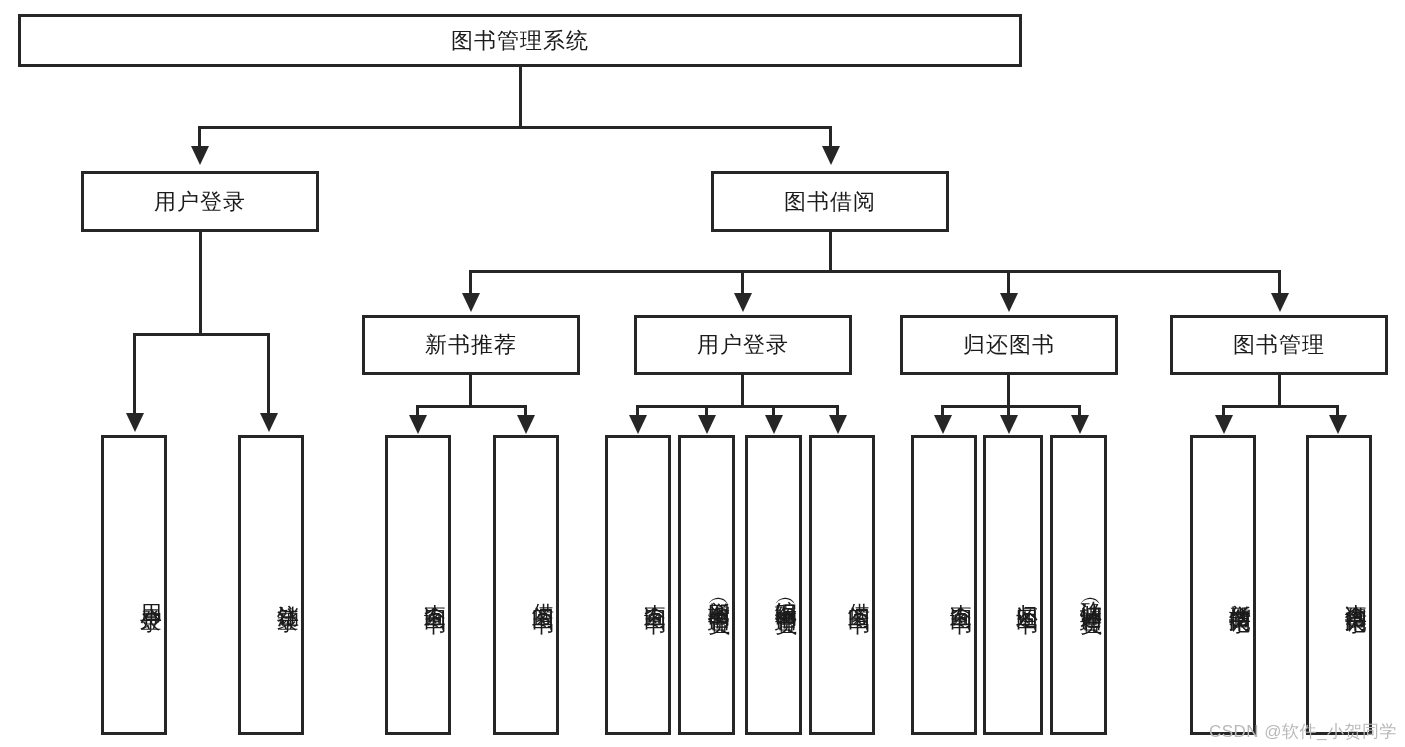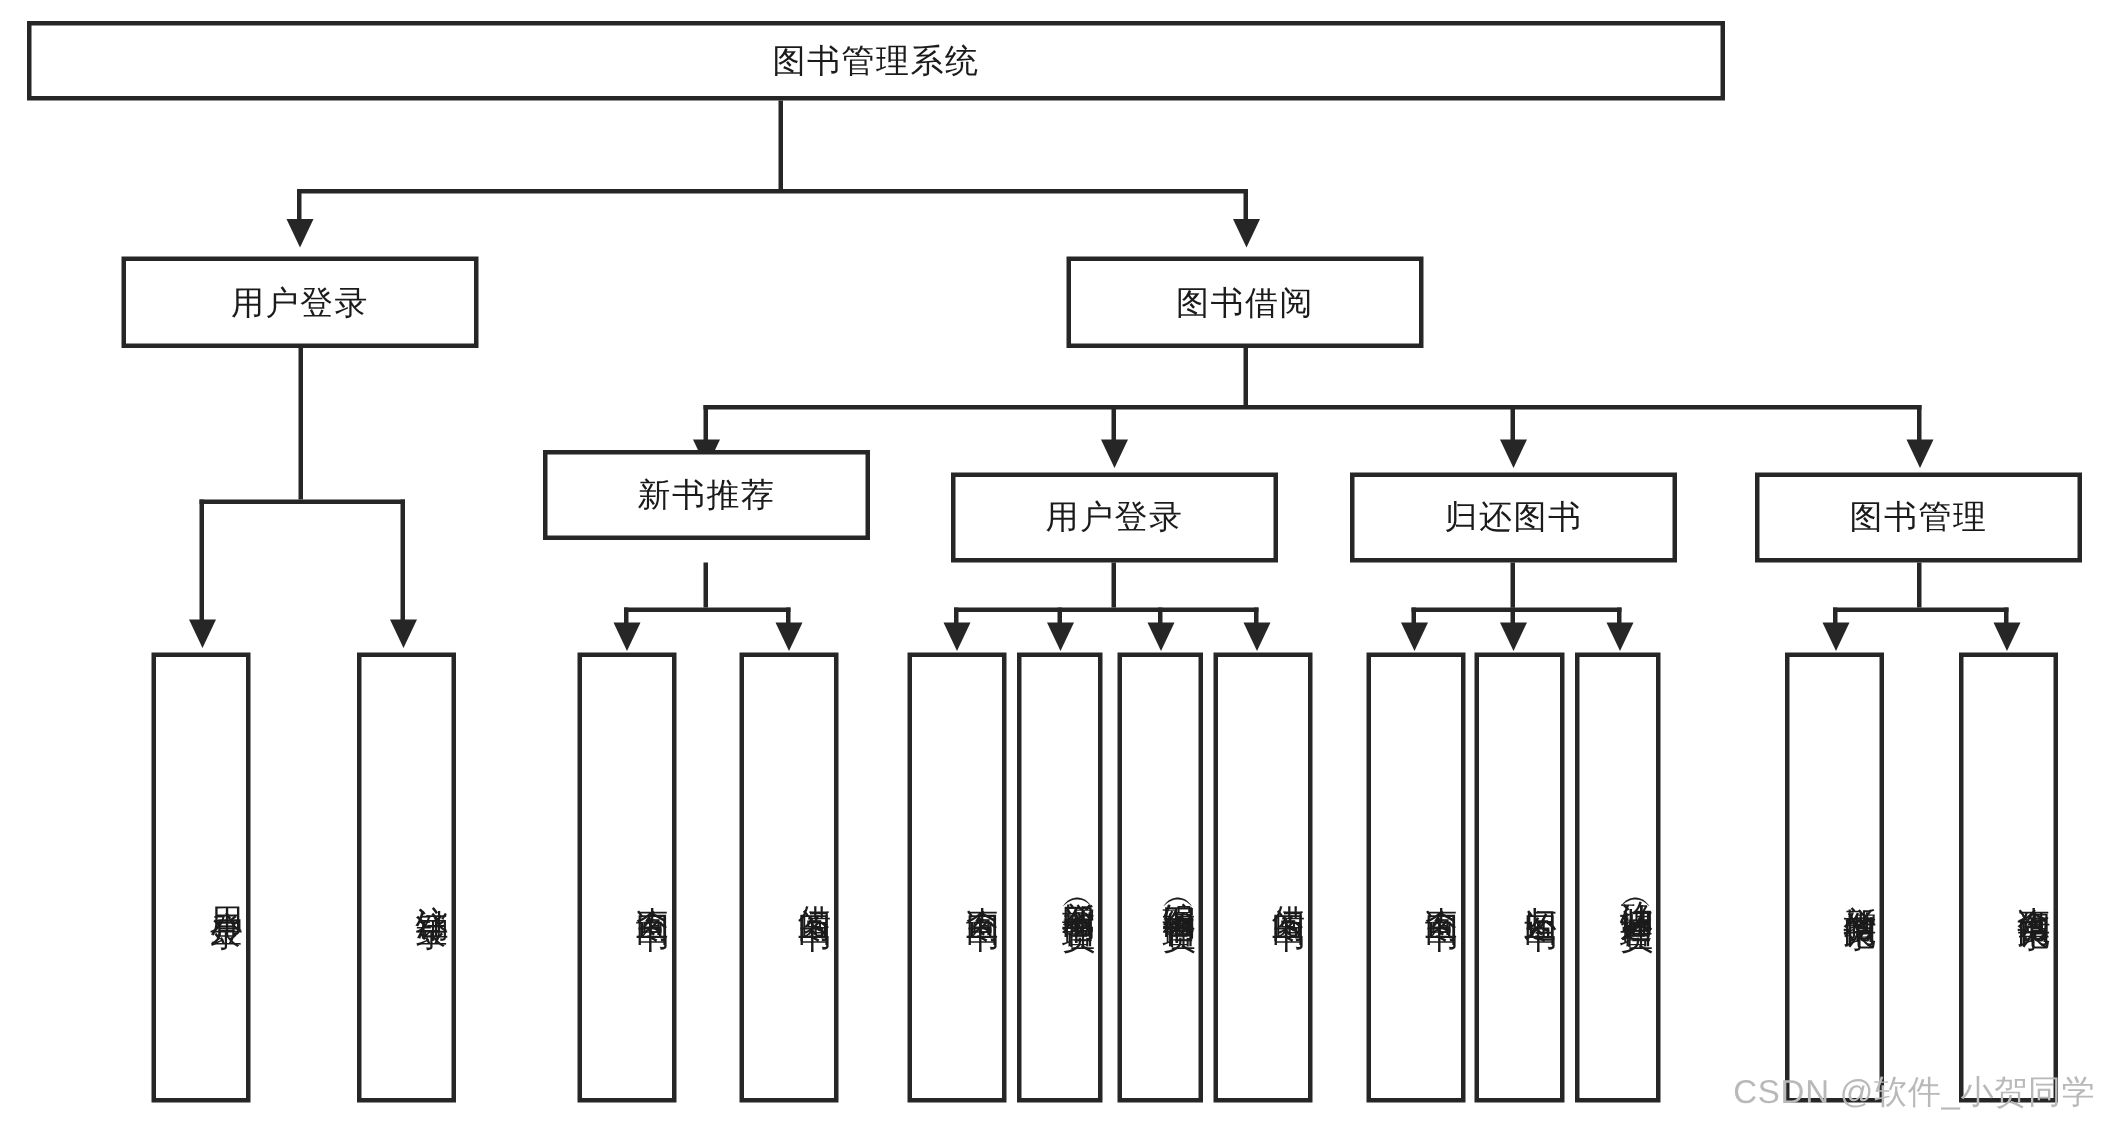--- a/index.html
+++ b/index.html
@@ -59,32 +59,32 @@
     height: 0;
     border-left: 9px solid transparent;
     border-right: 9px solid transparent;
     border-top: 19px solid #262626;
   }
   
   #watermark {
     position: absolute;
     right: 8px;
     bottom: 4px;
-    font-size: 22px;
+    font-size: 17px;
     color: #b9b9b9;
     white-space: nowrap;
     letter-spacing: 0.5px;
   }
 </style>
 </head>
 <body>
 
 <div id="canvas">
 
-  <div class="node h" style="left:18px; top:14px; width:1132px; height:53px;">
+  <div class="node h" style="left:18px; top:14px; width:1004px; height:53px;">
     <span>图书管理系统</span>
   </div>
 
   <div class="ln vln" style="left:519px; top:67px; width:3px; height:59px;"></div>
 
   <div class="ln hln" style="left:198px; top:126px; width:634px; height:3px;"></div>
 
   <div class="ln vln" style="left:198px; top:126px; width:3px; height:22px;"></div>
   <div class="arrow" style="left:191px; top:146px;"></div>
   <div class="ln vln" style="left:829px; top:126px; width:3px; height:22px;"></div>
@@ -109,21 +109,21 @@
 
   <div class="ln vln" style="left:469px; top:270px; width:3px; height:25px;"></div>
   <div class="arrow" style="left:462px; top:293px;"></div>
   <div class="ln vln" style="left:741px; top:270px; width:3px; height:25px;"></div>
   <div class="arrow" style="left:734px; top:293px;"></div>
   <div class="ln vln" style="left:1007px; top:270px; width:3px; height:25px;"></div>
   <div class="arrow" style="left:1000px; top:293px;"></div>
   <div class="ln vln" style="left:1278px; top:270px; width:3px; height:25px;"></div>
   <div class="arrow" style="left:1271px; top:293px;"></div>
 
-  <div class="node h" style="left:362px; top:300px; width:218px; height:60px;">
+  <div class="node h" style="left:362px; top:315px; width:218px; height:60px;">
     <span>新书推荐</span>
   </div>
   <div class="node h" style="left:634px; top:315px; width:218px; height:60px;">
     <span>用户登录</span>
   </div>
   <div class="node h" style="left:900px; top:315px; width:218px; height:60px;">
     <span>归还图书</span>
   </div>
   <div class="node h" style="left:1170px; top:315px; width:218px; height:60px;">
     <span>图书管理</span>

